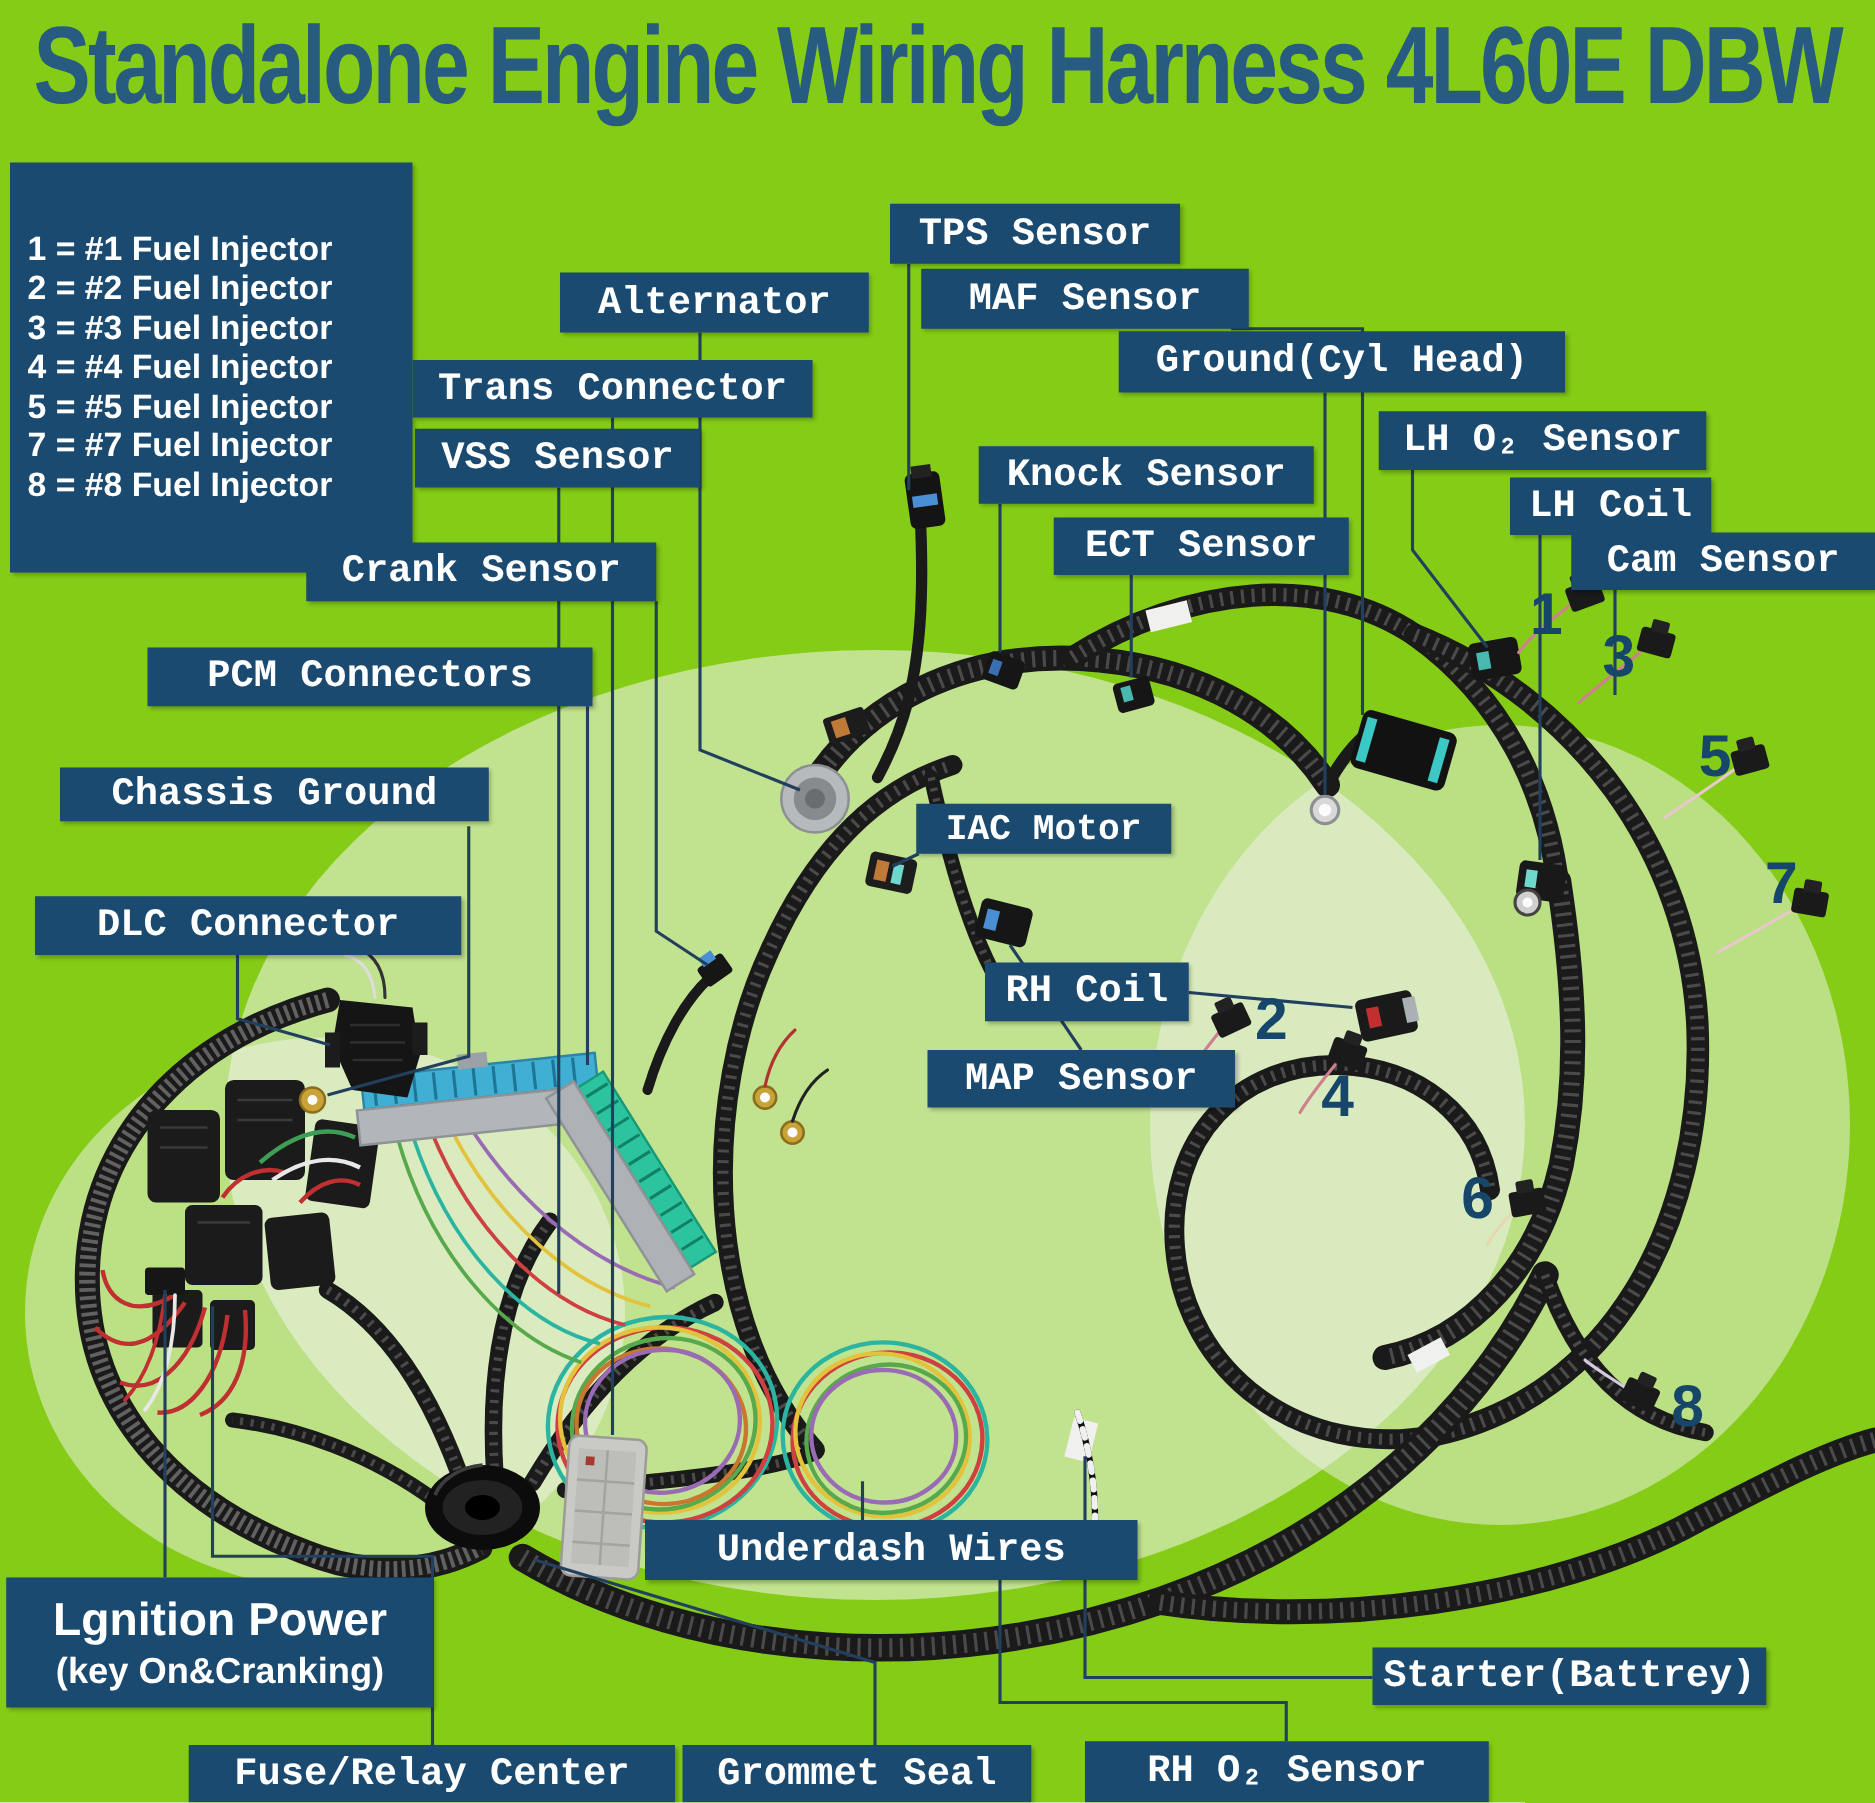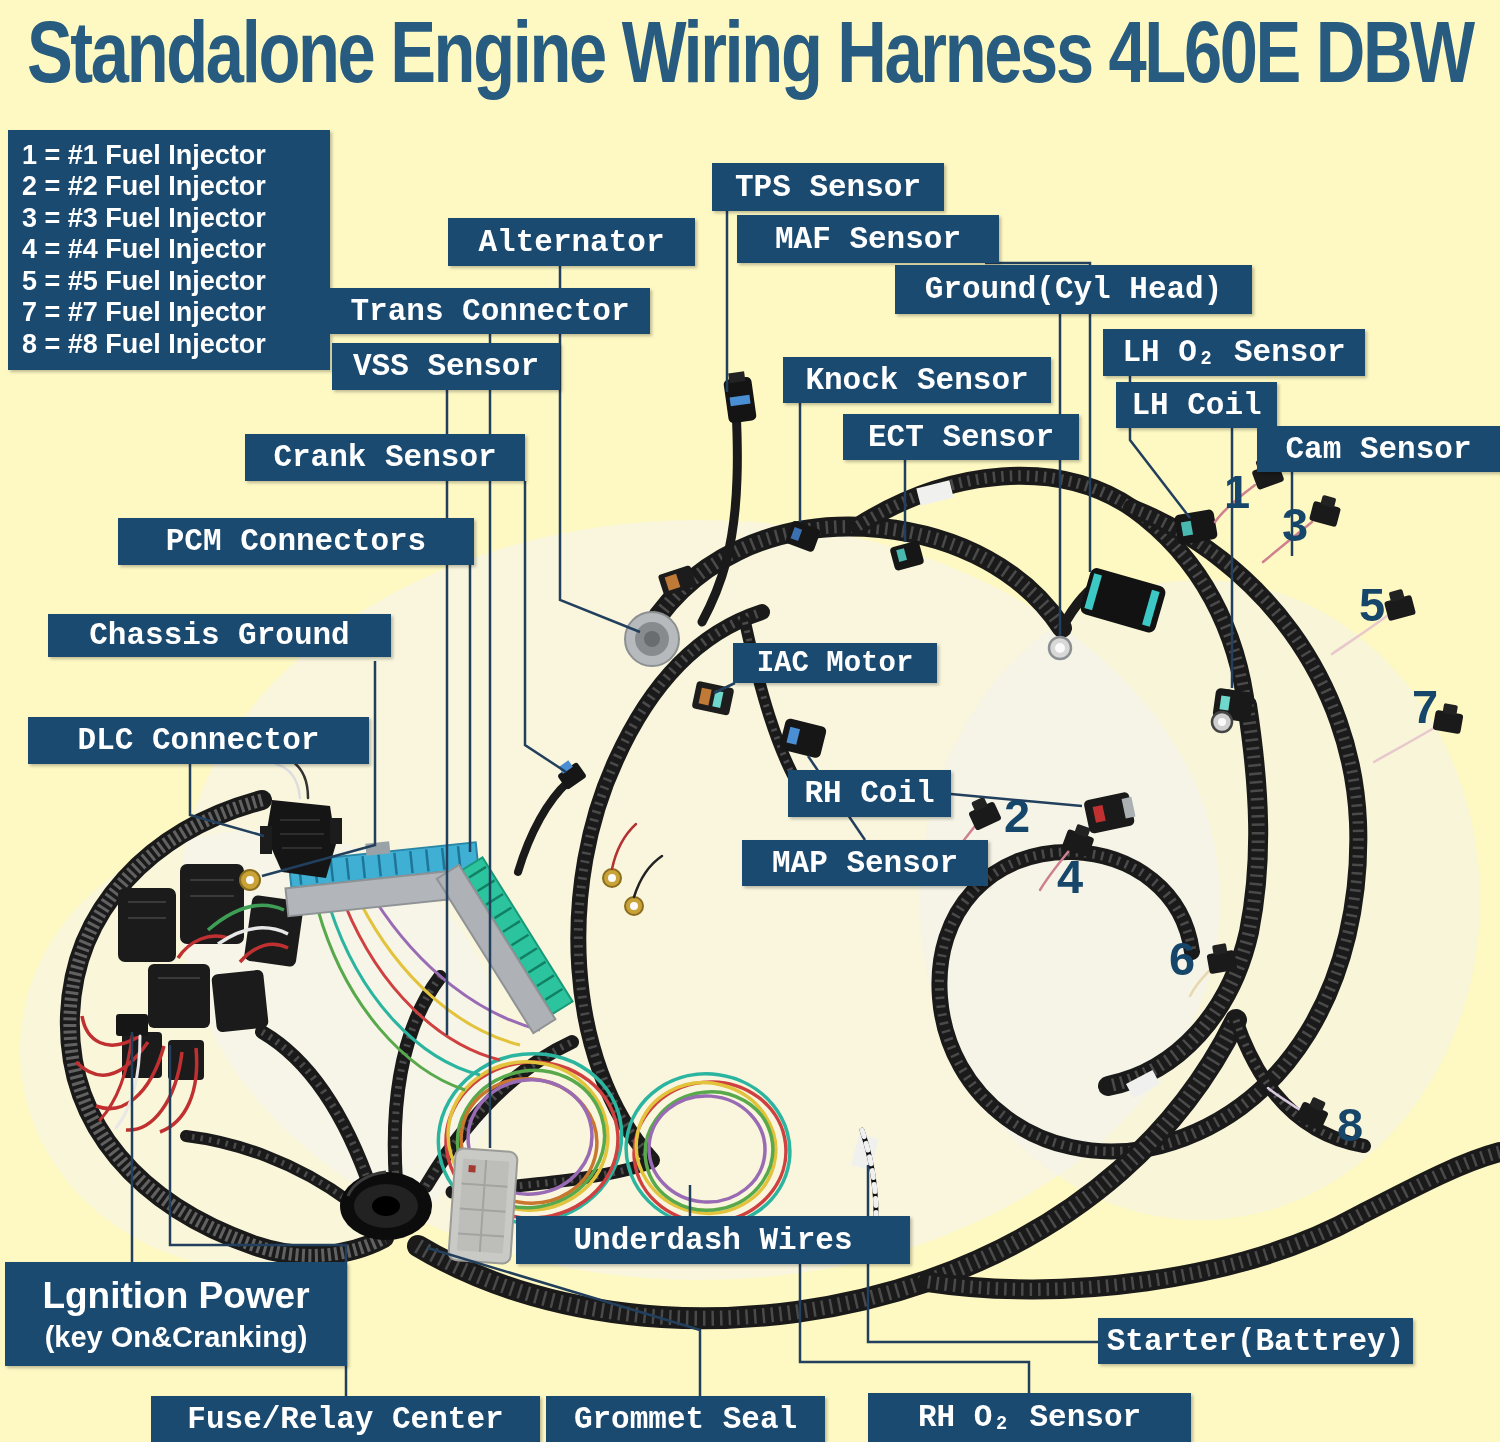--- a/index.html
+++ b/index.html
@@ -1,32 +1,32 @@
 <!DOCTYPE html>
 <html style="--label-bg: #1b4a70; --label-text: #ffffff; --title-color: #275b80; --marker-color: #17466b; --leader-color: #22405e;"><head>
 <meta charset="utf-8">
 <style>
   html,body{margin:0;padding:0;background:#ffffff;}
   .stage{
     position:relative;width:1500px;height:1442px;overflow:hidden;
-    background:#fef9c3;
+    background:#84cc16;
     font-family:"Liberation Sans","DejaVu Sans",sans-serif;
   }
   .art{position:absolute;left:0;top:0;width:1500px;height:1442px;}
   .title-wrap{
     position:absolute;left:0;top:2px;width:1500px;height:100px;
     display:flex;align-items:center;justify-content:center;
   }
   .title-text{
     font-size:88px;font-weight:800;letter-spacing:-3px;white-space:nowrap;
     color:var(--title-color,#275b80);
     transform:scaleX(0.78);transform-origin:center;
   }
   .legend{
-    position:absolute;left:8px;top:130px;width:322px;height:240px;
+    position:absolute;left:8px;top:130px;width:322px;height:328px;
     background:var(--label-bg,#1b4a70);
     display:flex;flex-direction:column;justify-content:center;
     padding:2px 0 2px 14px;box-sizing:border-box;
     box-shadow:2px 2px 3px rgba(0,0,0,.25);
   }
   .legend-row{
     color:var(--label-text,#fff);font-weight:bold;font-size:27px;line-height:31.5px;white-space:nowrap;
   }
   .lbl{
     position:absolute;background:var(--label-bg,#1b4a70);color:var(--label-text,#fff);
@@ -375,21 +375,21 @@
 
   <div class="lbl" style="left:712px;top:163px;width:232px;height:48px">TPS Sensor</div>
   <div class="lbl" style="left:448px;top:218px;width:247px;height:48px">Alternator</div>
   <div class="lbl" style="left:737px;top:215px;width:262px;height:48px">MAF Sensor</div>
   <div class="lbl" style="left:895px;top:265px;width:357px;height:49px">Ground(Cyl Head)</div>
   <div class="lbl" style="left:330px;top:288px;width:320px;height:46px">Trans Connector</div>
   <div class="lbl" style="left:332px;top:343px;width:228px;height:47px">VSS Sensor</div>
   <div class="lbl" style="left:783px;top:357px;width:268px;height:46px">Knock Sensor</div>
   <div class="lbl" style="left:843px;top:414px;width:236px;height:46px">ECT Sensor</div>
   <div class="lbl" style="left:1103px;top:329px;width:262px;height:47px">LH O₂ Sensor</div>
-  <div class="lbl" style="left:1116px;top:382px;width:161px;height:46px">LH Coil</div>
+  <div class="lbl" style="left:1208px;top:382px;width:161px;height:46px">LH Coil</div>
   <div class="lbl" style="left:1257px;top:426px;width:243px;height:46px">Cam Sensor</div>
   <div class="lbl" style="left:245px;top:434px;width:280px;height:47px">Crank Sensor</div>
   <div class="lbl" style="left:118px;top:518px;width:356px;height:47px">PCM Connectors</div>
   <div class="lbl" style="left:48px;top:614px;width:343px;height:43px">Chassis Ground</div>
   <div class="lbl" style="left:28px;top:717px;width:341px;height:47px">DLC Connector</div>
   <div class="lbl small" style="left:717px;top:643px;width:204px;height:40px">IAC Motor</div>
   <div class="lbl" style="left:788px;top:770px;width:163px;height:47px">RH Coil</div>
   <div class="lbl" style="left:742px;top:840px;width:246px;height:46px">MAP Sensor</div>
   <div class="lbl" style="left:516px;top:1216px;width:394px;height:48px">Underdash Wires</div>
   <div class="lbl" style="left:151px;top:1396px;width:389px;height:46px">Fuse/Relay Center</div>

